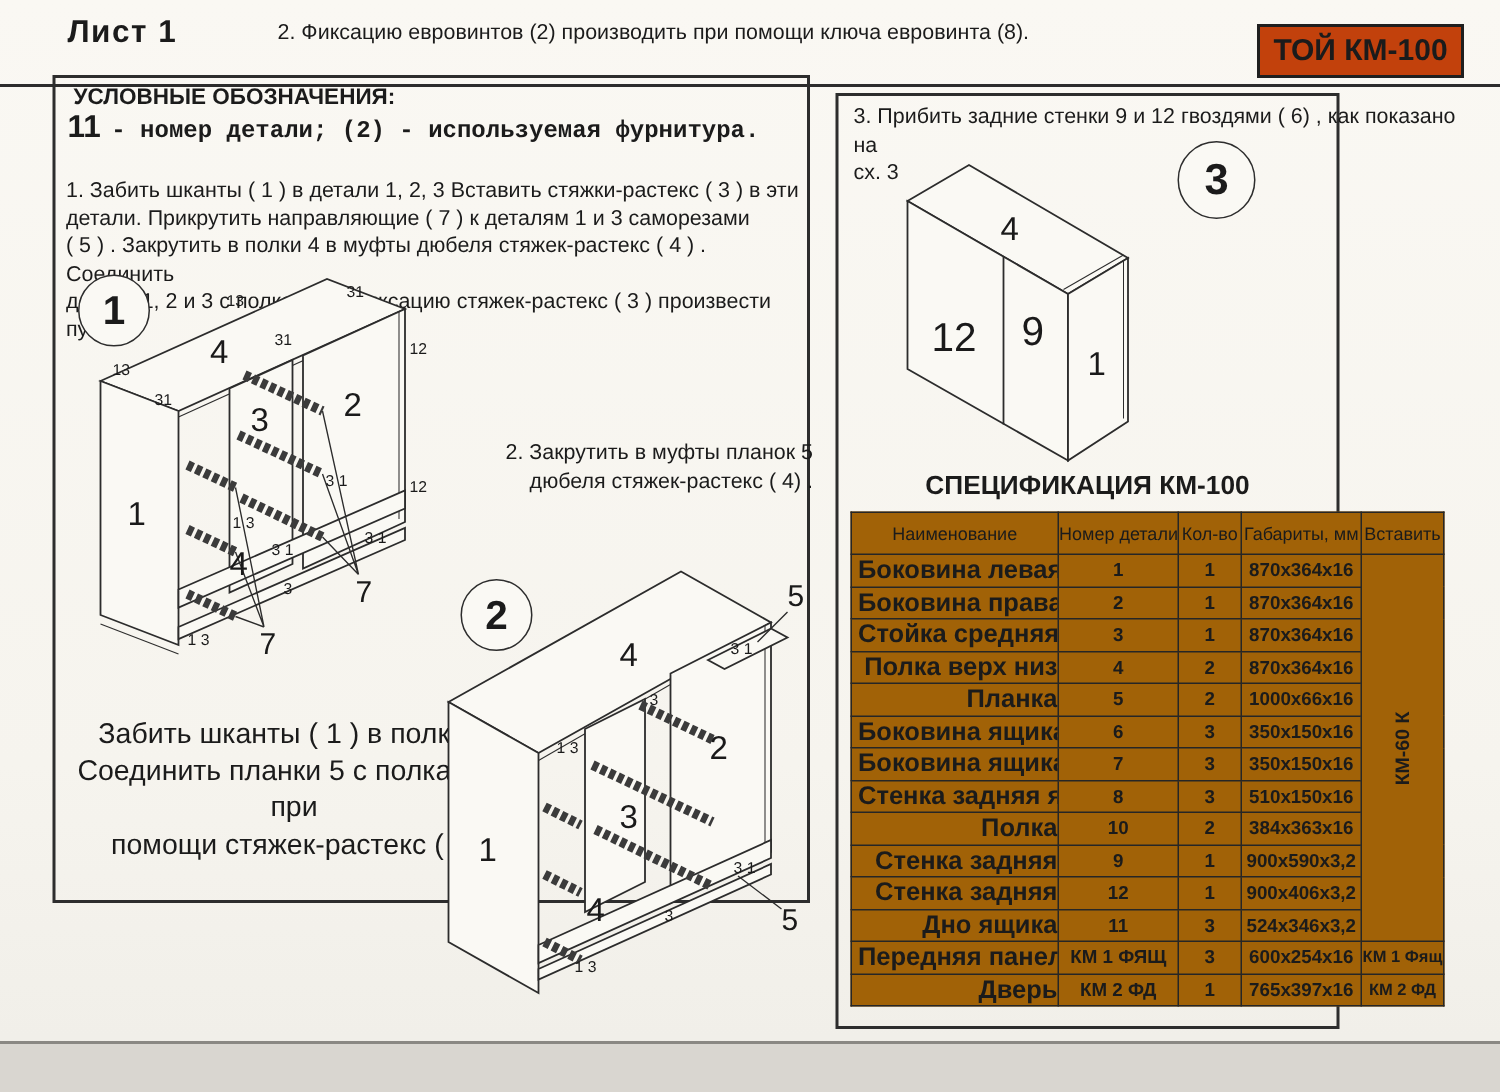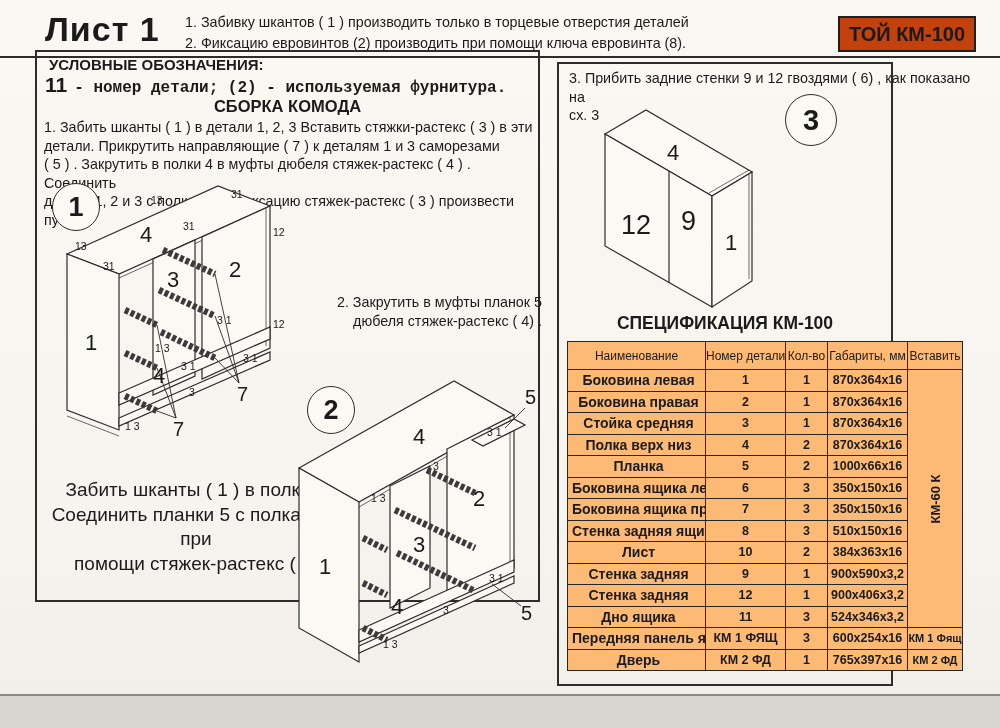--- a/index.html
+++ b/index.html
@@ -10,21 +10,21 @@
     color: #1b1b1b;
     background: #f4f2ec;
     overflow: hidden;
   }
   .sheet { position:absolute; inset:0; background: linear-gradient(180deg,#faf8f3 0%, #f6f4ee 70%, #f0eee8 100%); }
   .scan-bottom { position:absolute; left:0; top:694px; width:1000px; height:34px; background:#d9d6d0; border-top:2px solid #8a8883; }
 
   .abs { position:absolute; }
 
   
-  .sheet-label { left:45px; top:10px; font-size:34px; font-weight:bold; letter-spacing:1px; }
+  .sheet-label { left:45px; top:10px; font-size:21px; font-weight:bold; letter-spacing:1px; }
   .header-notes { left:185px; top:12px; font-size:14.3px; line-height:1.5; }
   .product-code-box {
     left:838px; top:16px; width:138px; height:36px;
     border:2px solid #1f1f1f; background:#c2410c;
     display:flex; align-items:center; justify-content:center;
     font-size:20px; font-weight:bold; white-space:nowrap;
   }
   .hr-top { left:0; top:56px; width:1000px; height:2px; background:#2c2c2c; }
 
   .panel { border:2px solid #2d2d2d; background:transparent; }
@@ -64,54 +64,52 @@
   .lb-big  { font-size:22px; }
   .lb-med  { font-size:20px; }
   .lb-huge { font-size:27px; }
   .lb-sm   { font-size:10.5px; }
 
   .d1 { left:8px;   top:128px; }
   .d2 { left:250px; top:326px; }
   .d3 { left:10px;  top:40px;  }
 
   .spec-title { left:0; right:0; top:249px; text-align:center; font-size:17.5px; font-weight:bold; }
-  table.spec { left:8px; top:277px; position:absolute; border-collapse:collapse; table-layout:fixed; width:395px; background:#fdba74; }
+  table.spec { left:8px; top:277px; position:absolute; border-collapse:collapse; table-layout:fixed; width:395px; background:#a16207; }
   table.spec th, table.spec td { border:1.5px solid #262626; overflow:hidden; white-space:nowrap; }
   table.spec th { font-size:12px; font-weight:normal; height:28px; text-align:center; }
   table.spec td { height:21.5px; font-weight:bold; font-size:12.5px; text-align:center; }
-  table.spec td.c-name { text-align:center; padding-left:4px; font-size:14px; }
+  table.spec td.c-name { text-align:right; padding-left:4px; font-size:17px; }
   table.spec td.c-pkg { font-size:11px; position:relative; }
   table.spec td.c-pkg.merged .rot {
     position:absolute; left:50%; top:50%;
     transform:translate(-50%,-50%) rotate(-90deg);
     font-size:13px; font-weight:bold; white-space:nowrap;
   }
 </style>
 </head>
 <body>
 
 <div class="sheet"></div>
 <div class="abs scan-bottom"></div>
 
 <div class="abs sheet-label">Лист 1</div>
 <div class="abs header-notes">
-  <div>1. Забивку шкантов  ( 1 )   производить только в торцевые отверстия деталей</div>
   <div>2. Фиксацию евровинтов (2) производить при помощи ключа евровинта (8).</div>
 </div>
 <div class="abs product-code-box">ТОЙ КМ-100</div>
 <div class="abs hr-top"></div>
 
 <div class="abs panel panel-left">
 
   <div class="abs legend-title">УСЛОВНЫЕ ОБОЗНАЧЕНИЯ:</div>
   <div class="abs legend-line">
     <span class="legend-num">11</span>
     <span class="legend-desc">- номер детали;  (2) - используемая фурнитура.</span>
   </div>
-  <div class="abs section-title">СБОРКА КОМОДА</div>
 
   <div class="abs body-text step1">1. Забить шканты  ( 1 )   в детали 1, 2, 3 Вставить стяжки-растекс  ( 3 )   в эти
 детали. Прикрутить направляющие  ( 7 )   к деталям  1 и 3 саморезами
 ( 5 )  . Закрутить в полки 4 в муфты дюбеля стяжек-растекс  ( 4 )  . Соединить
 детали 1, 2  и 3 с полками 4. Фиксацию стяжек-растекс  ( 3 )   произвести путем</div>
   <div class="abs body-text step2">2. Закрутить в муфты планок 5
 дюбеля стяжек-растекс  ( 4)  .</div>
   <div class="abs body-text step2-note">Забить шканты  ( 1 )   в полки 4
 Соединить планки 5 с полками 4 при
 помощи стяжек-растекс  ( 3)</div>
@@ -297,21 +295,21 @@
           <td class="c-qty">3</td>
           <td class="c-size">350x150x16</td>
         </tr>
         <tr>
           <td class="c-name">Стенка задняя ящика</td>
           <td class="c-part">8</td>
           <td class="c-qty">3</td>
           <td class="c-size">510x150x16</td>
         </tr>
         <tr>
-          <td class="c-name">Лист</td>
+          <td class="c-name">Полка</td>
           <td class="c-part">10</td>
           <td class="c-qty">2</td>
           <td class="c-size">384x363x16</td>
         </tr>
         <tr>
           <td class="c-name">Стенка задняя</td>
           <td class="c-part">9</td>
           <td class="c-qty">1</td>
           <td class="c-size">900x590x3,2</td>
         </tr>

